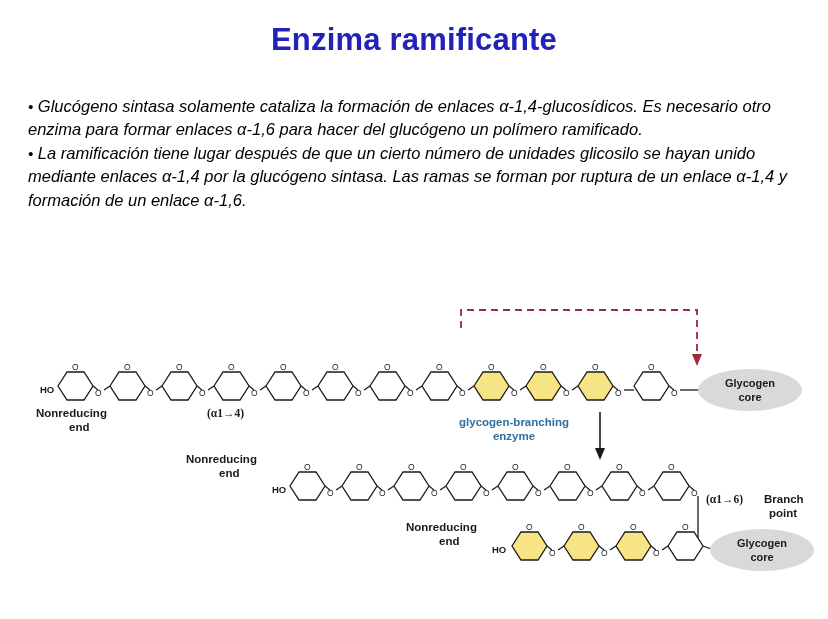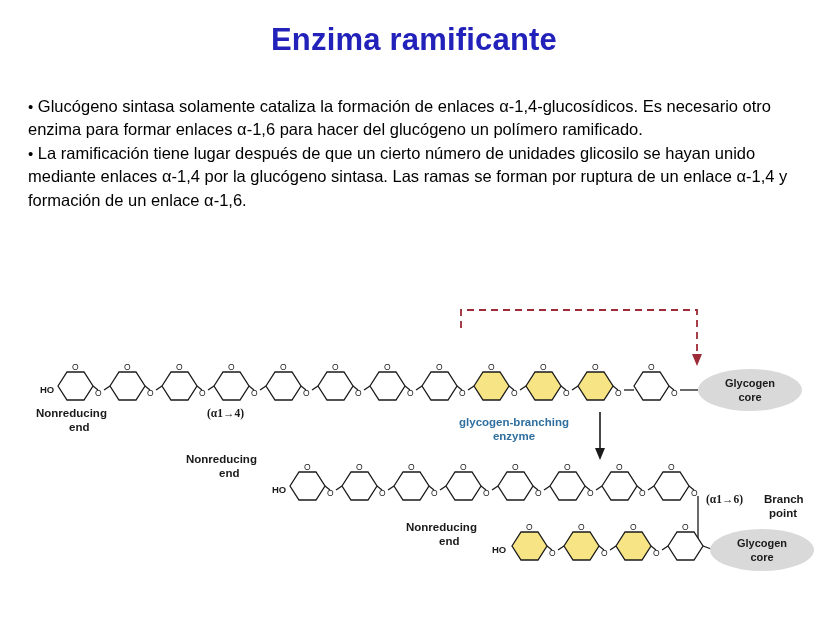--- a/index.html
+++ b/index.html
@@ -35,20 +35,21 @@
     top: 95px;
     left: 28px;
     width: 780px;
     font-size: 16.5px;
     color: #000000;
     line-height: 1.42;
   }
   .bullet-para {
     margin: 0 0 0 0;
     text-indent: 0;
+    font-style: italic;
   }
   .bullet-dot {
     font-size: 15px;
   }
   .accent-text {
     color: #4f81bd;
   }
   #figure {
     position: absolute;
     top: 300px;

